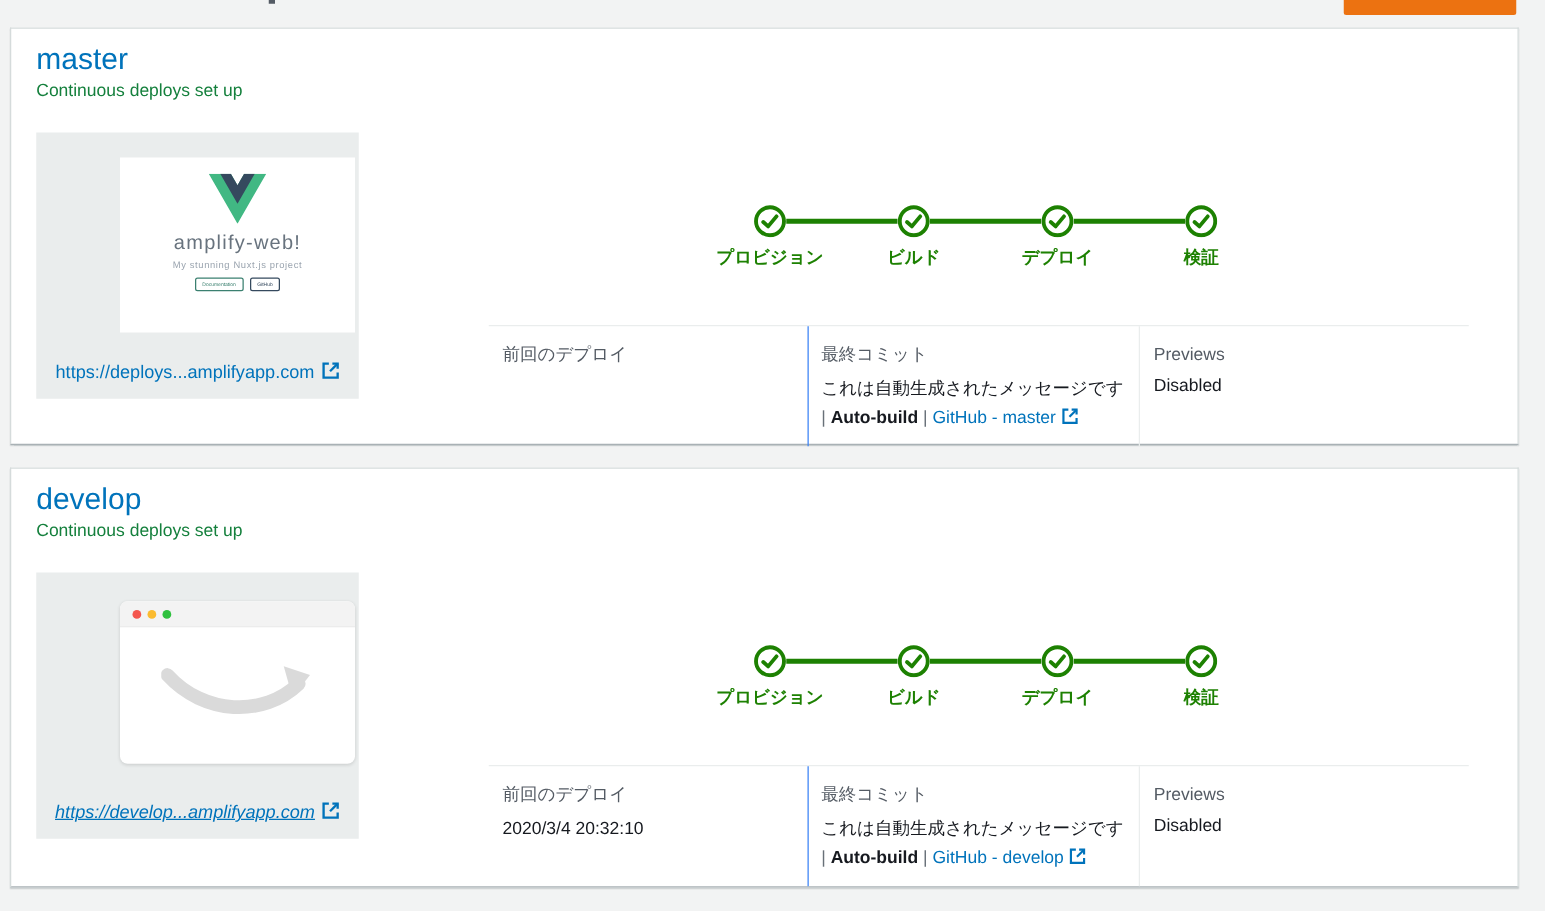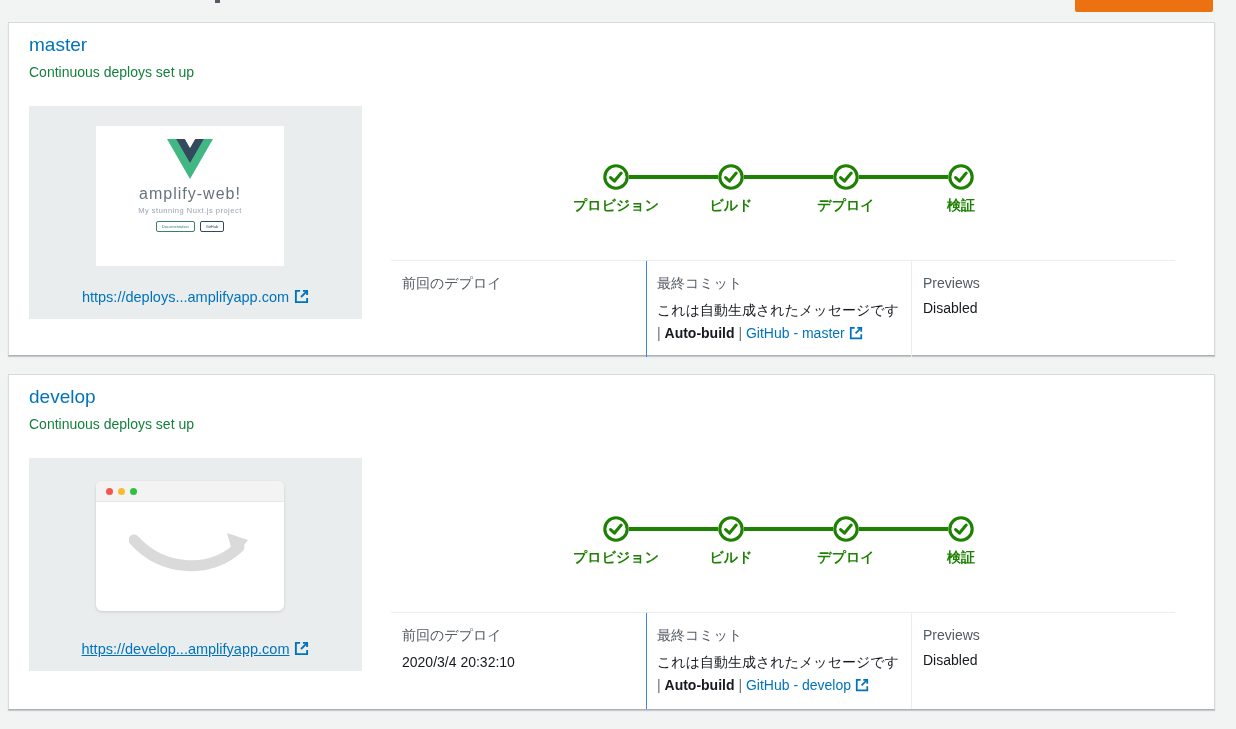--- a/index.html
+++ b/index.html
@@ -12,26 +12,26 @@
     background:#ec7211; border:0; border-radius:2px; cursor:pointer; }
   .top-fragment { position:absolute; left:215px; top:0; width:5px; height:3px; background:#545b64; }
 
   
   .card { position:absolute; left:8px; width:1207px; background:#fff;
     border:1px solid #d5dbdb; border-bottom-color:#a9b1b5;
     box-shadow:0 1px 1px 0 rgba(0,28,36,.18); }
   .card.master  { top:22px;  height:334px; }
   .card.develop { top:374px; height:336px; }
 
-  .branch-name { position:absolute; left:20px; top:11px; font-size:19px; font-weight:400;
+  .branch-name { position:absolute; left:20px; top:11px; font-size:24px; font-weight:400;
     color:#0073bb; cursor:pointer; }
   .branch-status { position:absolute; left:20px; top:41px; font-size:14px; color:#15803d; }
 
   
-  .thumb { position:absolute; left:20px; top:83px; width:333px; height:213px; background:#eaeded; }
+  .thumb { position:absolute; left:20px; top:83px; width:258px; height:213px; background:#eaeded; }
   .shot { position:absolute; left:67px; top:20px; width:188px; height:140px; background:#fff; text-align:center; }
   .vue-logo { margin-top:13px; }
   .shot-title { font-size:16px; font-weight:300; color:#68737e; letter-spacing:1px; margin-top:2px; }
   .shot-sub { font-size:7.5px; color:#9aa4af; letter-spacing:.5px; margin-top:3px; }
   .shot-btns { margin-top:6px; display:flex; justify-content:center; gap:5px; }
   .shot-btn { display:inline-block; font-size:4px; line-height:1; padding:2.5px 5px; border-radius:2px;
     background:#fff; }
   .shot-btn.docs { border:1px solid #3b8070; color:#3b8070; }
   .shot-btn.gh   { border:1px solid #35495e; color:#35495e; }
 
@@ -39,21 +39,21 @@
   .browser { position:absolute; left:67px; top:23px; width:188px; height:130px; background:#fff;
     border-radius:6px; box-shadow:0 1px 3px rgba(0,0,0,.14); }
   .browser-bar { height:21px; background:#f3f3f3; border-bottom:1px solid #e7e7e7;
     border-radius:6px 6px 0 0; display:flex; align-items:center; gap:5px; padding-left:10px; }
   .dot { width:7px; height:7px; border-radius:50%; }
   .dot.red{background:#f4564e;} .dot.yellow{background:#fbbb30;} .dot.green{background:#2fc13f;}
   .smile-wrap { display:flex; justify-content:center; align-items:center; height:104px; }
 
   .thumb-url { position:absolute; left:0; right:0; top:183px; text-align:center; font-size:14.5px; }
   .thumb-url a { color:#0073bb; text-decoration:none; cursor:pointer; }
-  .card.develop .thumb-url a { text-decoration:underline; }
+  .card.develop .thumb-url a { text-decoration:underline;font-style:italic; }
   .ext-icon { display:inline-block; vertical-align:-2px; margin-left:5px; color:#0073bb; }
 
   
   .pipeline { position:absolute; left:594px; top:141px; width:371px; height:50px; }
   .pipe-row { display:flex; align-items:center; }
   .connector { width:89px; height:4px; background:#1d8102; }
   .check { width:26px; height:26px; flex:0 0 26px; }
   .pipe-label { position:absolute; top:33px; transform:translateX(-50%); white-space:nowrap;
     font-size:14px; font-weight:bold; color:#1d8102; }
   .pl0{left:13px;} .pl1{left:128px;} .pl2{left:243px;} .pl3{left:358px;}

